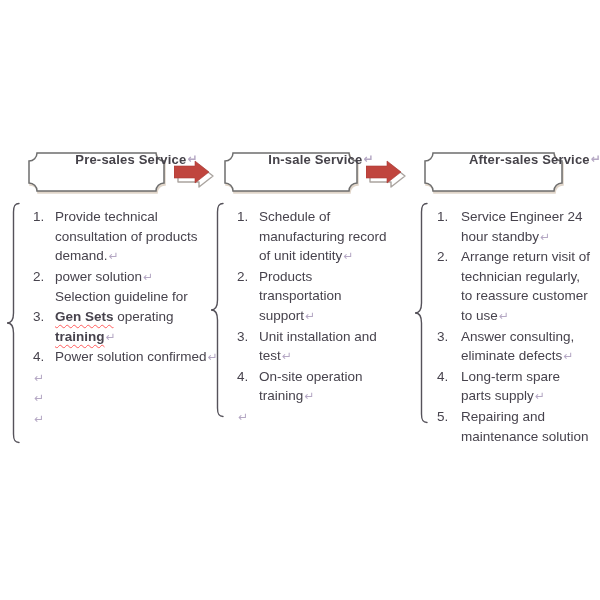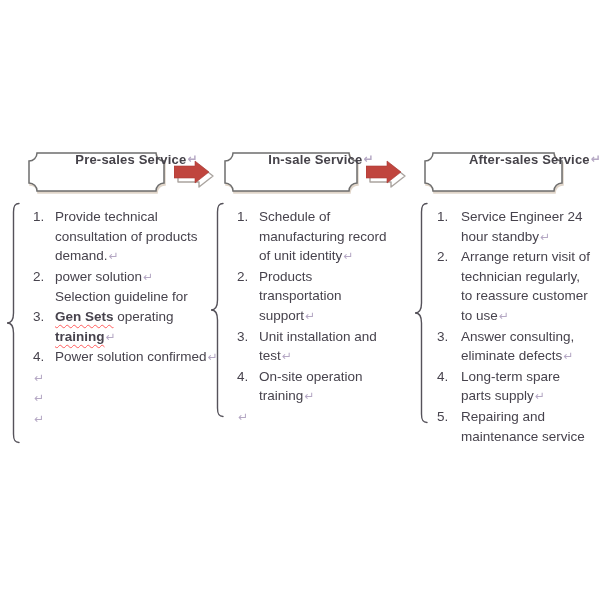--- a/index.html
+++ b/index.html
@@ -161,17 +161,17 @@
         <div class="line">eliminate defects<span class="rm">↵</span></div>
       </div>
       <div class="item">
         <span class="num">4.</span>
         <div class="line">Long-term spare</div>
         <div class="line">parts supply<span class="rm">↵</span></div>
       </div>
       <div class="item">
         <span class="num">5.</span>
         <div class="line">Repairing and</div>
-        <div class="line">maintenance service</div>
+        <div class="line">maintenance solution</div>
       </div>
     </div>
 
 </div>
 
 </body></html>

